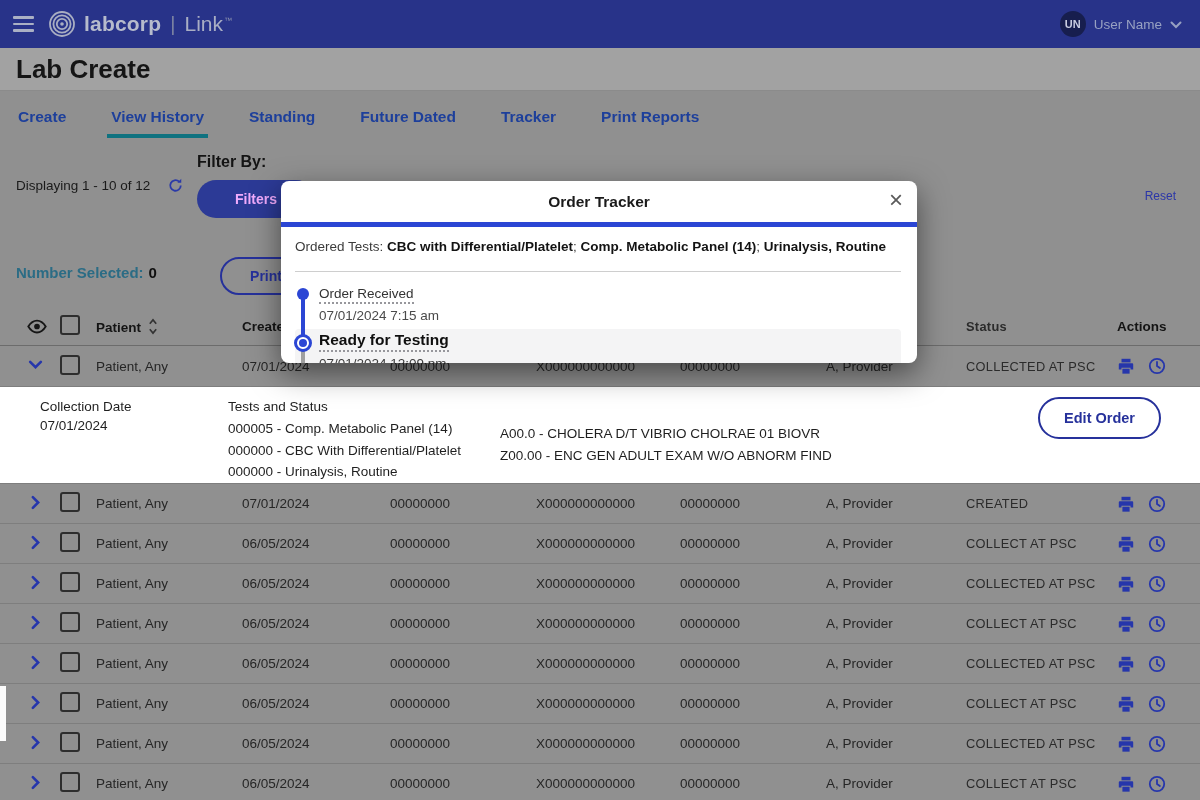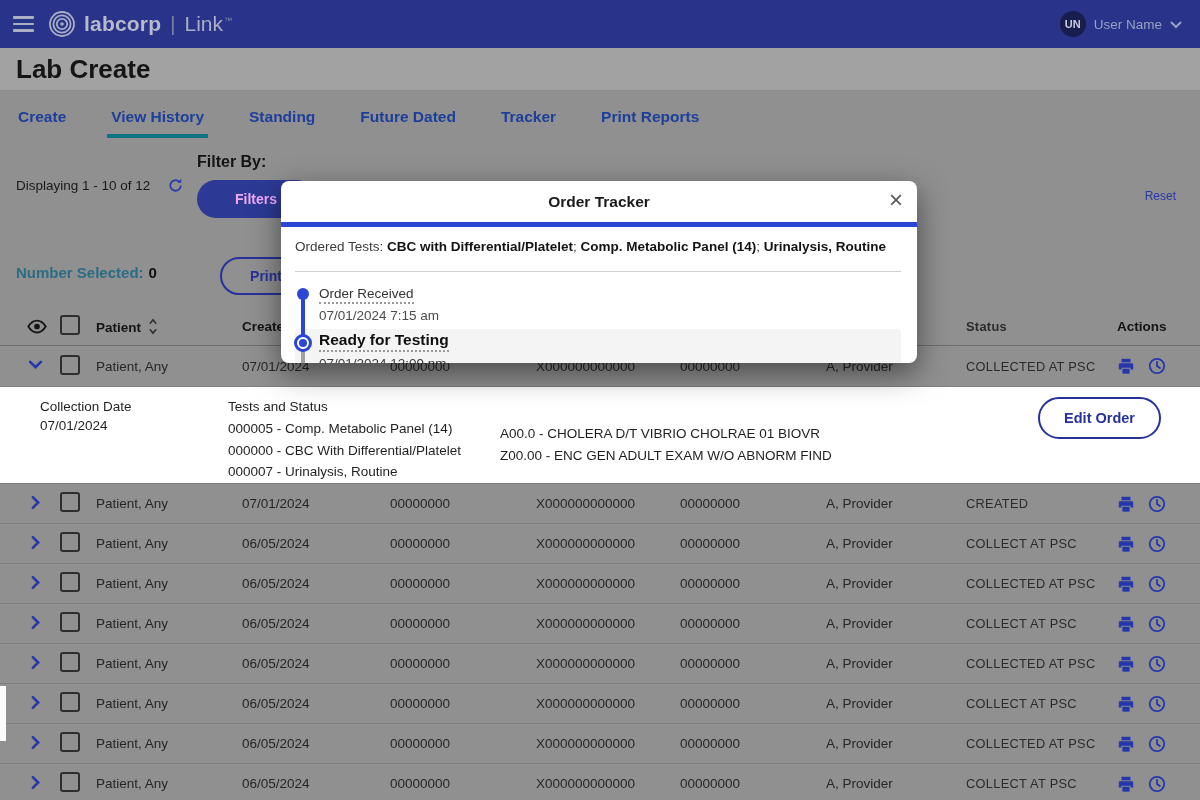--- a/index.html
+++ b/index.html
@@ -249,21 +249,21 @@
         <div class="detail">
     <div class="d-collection">
       <div class="d-label">Collection Date</div>
       <div class="d-value">07/01/2024</div>
     </div>
     <div class="d-tests">
       <div class="d-label">Tests and Status</div>
       <div class="d-lines">
               <div>000005 - Comp. Metabolic Panel (14)</div>
               <div>000000 - CBC With Differential/Platelet</div>
-              <div>000007 - Urinalysis, Routine</div>
+              <div>000000 - Urinalysis, Routine</div>
             </div>
     </div>
     <div class="d-diag d-lines">
             <div>A00.0 - CHOLERA D/T VIBRIO CHOLRAE 01 BIOVR</div>
             <div>Z00.00 - ENC GEN ADULT EXAM W/O ABNORM FIND</div>
           </div>
     <button class="edit-order">Edit Order</button>
   </div>
         <div class="grid trow">
     <div><span class="expand-icon">

